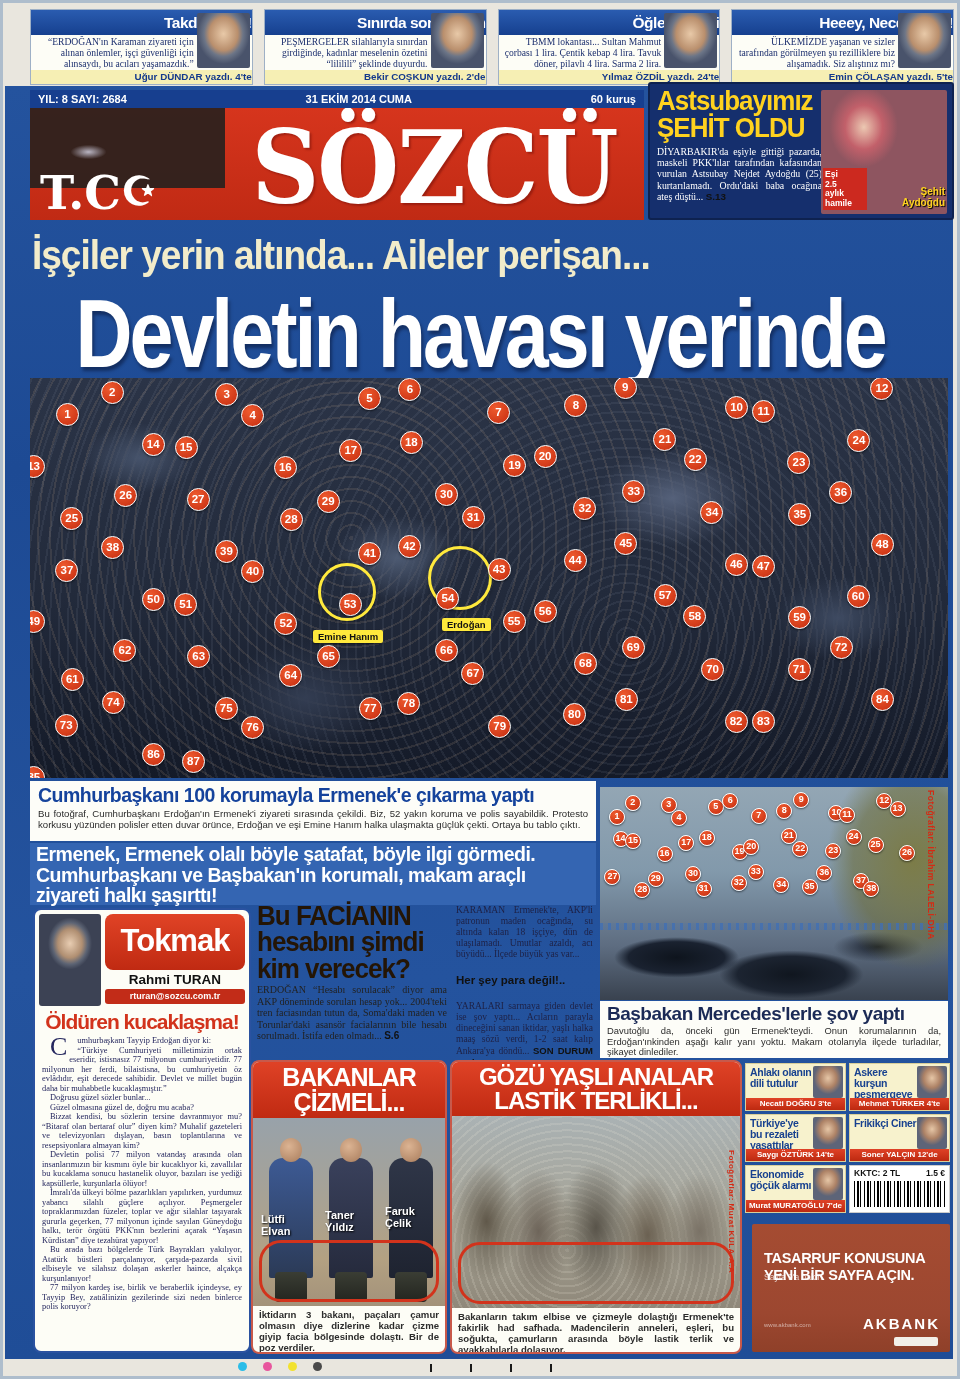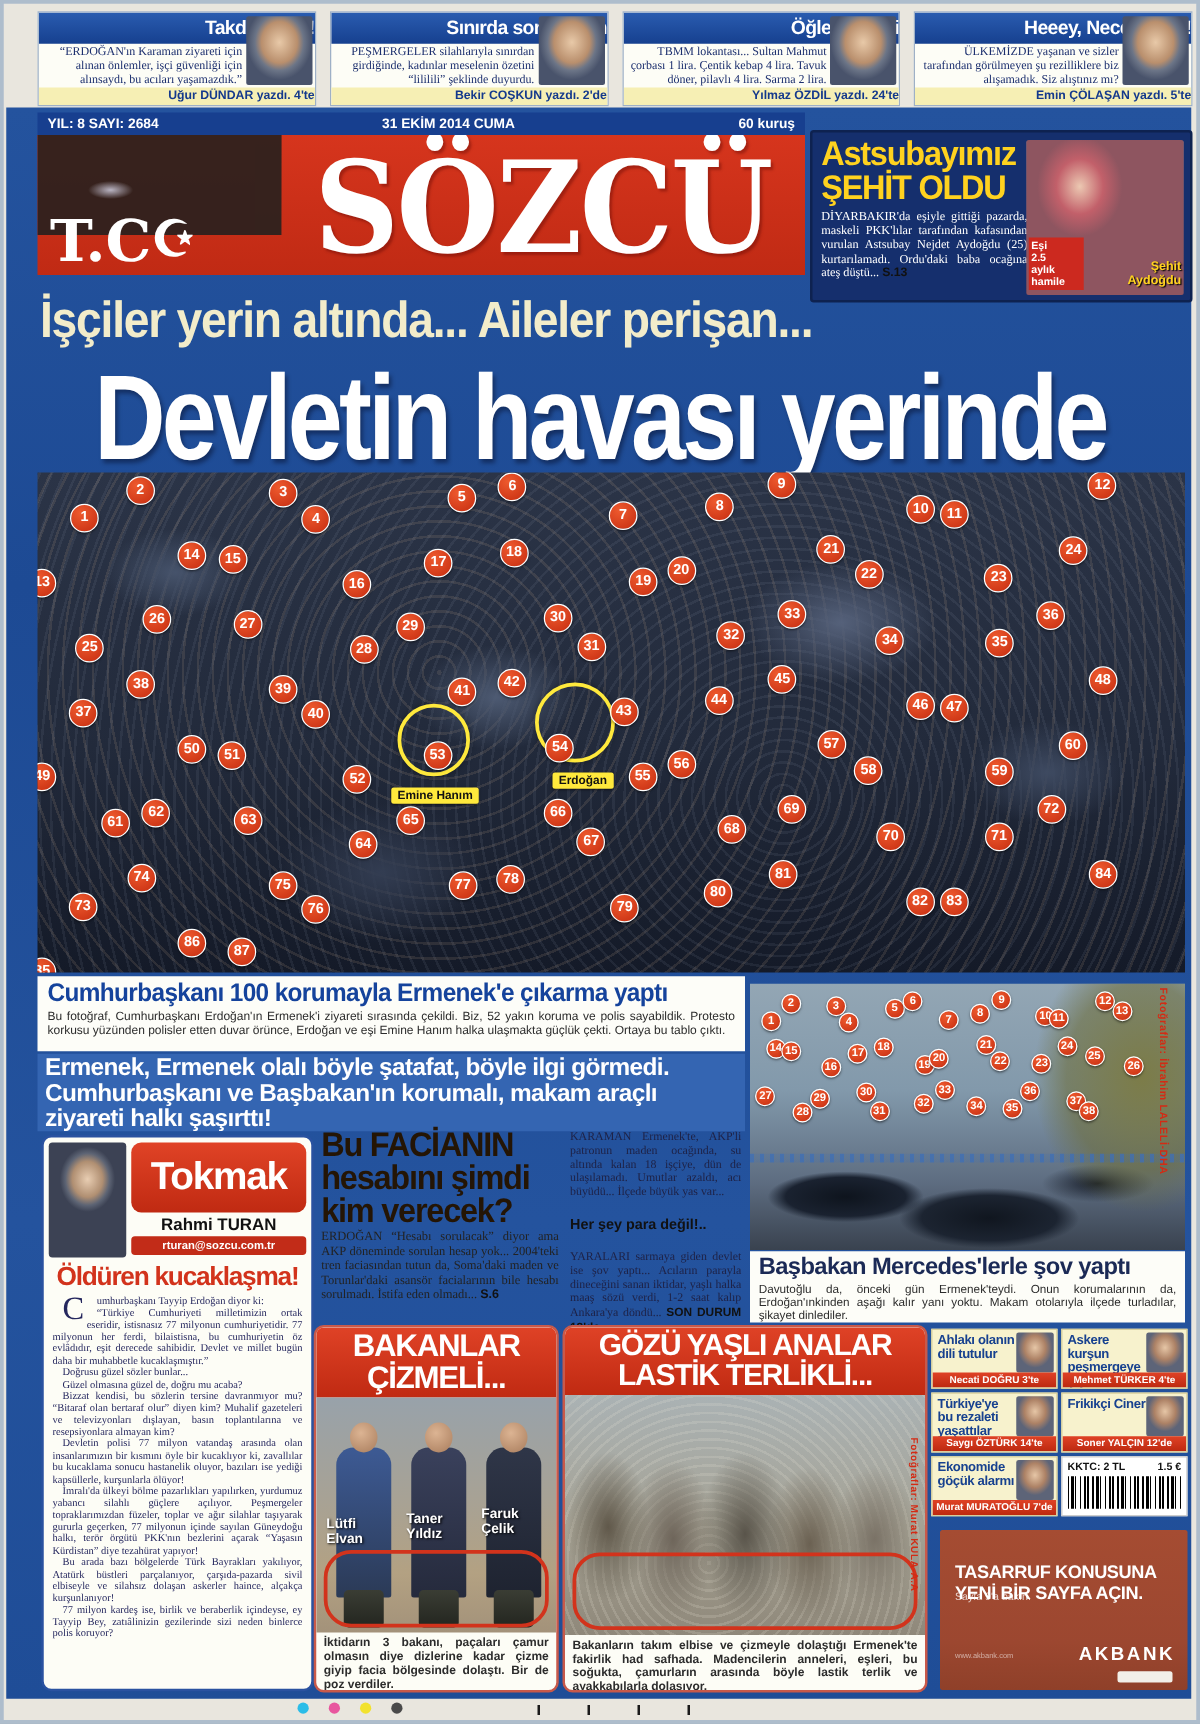--- a/index.html
+++ b/index.html
@@ -31,21 +31,21 @@
      background:radial-gradient(30px 12px at 30% 55%, #b8c4d6 0%, #26211e 60%),
                 radial-gradient(30px 12px at 72% 60%, #b8c4d6 0%, #26211e 60%),
                 linear-gradient(180deg,#2a211c 10%, rgba(60,35,25,0.1) 95%); opacity:.9; }
   #tc-mark { position:absolute; left:10px; bottom:2px; color:#fff; font-family:"DejaVu Serif", serif;
      font-weight:bold; font-size:46px; line-height:50px; }
   #tc-mark .crescent { font-size:40px; vertical-align:4px; }
   #logo { position:absolute; left:196px; top:2px; width:416px; height:116px; color:#fff;
      font-family:"DejaVu Serif", serif; font-weight:bold; font-size:94px; line-height:114px; text-align:center;
      letter-spacing:-2px; transform:scaleY(1.08); text-shadow:2px 2px 2px rgba(80,0,0,.35); }
 
-  #side-story { position:absolute; left:648px; top:104px; width:306px; height:138px; background:#152f6d;
+  #side-story { position:absolute; left:648px; top:82px; width:306px; height:138px; background:#152f6d;
      border:2px solid #0e2250; border-radius:3px; overflow:hidden; }
   .ss-title { position:absolute; left:7px; top:4px; width:170px; color:#ffd21f; font-weight:bold;
      font-size:26px; line-height:26px; white-space:pre-line; letter-spacing:-1px; transform:scaleY(1.05); }
   .ss-body { position:absolute; left:7px; top:62px; width:165px; color:#fff; font-family:"Liberation Serif", serif;
      font-size:9.8px; line-height:11.2px; text-align:justify; }
   .ss-body b { color:#fff; }
   .ss-photo { position:absolute; right:5px; top:6px; width:126px; height:124px; border-radius:2px;
      background:radial-gradient(34px 40px at 34% 30%, #ecc8b2 0%, #c2606a 55%, #8e5560 100%),
                 linear-gradient(180deg,#d9b0ab,#7c4a55); }
   .ss-label-left { position:absolute; left:2px; bottom:4px; width:44px; background:rgba(209,38,26,.92);
@@ -324,21 +324,21 @@
       <span class="num-circle big" style="left: 144.155px; top: 214.753px;">51</span>
       <span class="num-circle big" style="left: 244.495px; top: 233.996px;">52</span>
       <span class="num-circle big" style="left: 308.596px; top: 215.407px;">53</span>
       <span class="num-circle big" style="left: 370.422px; top: 209.233px; margin-left: 36px;">54</span>
       <span class="num-circle big" style="left: 472.62px; top: 232.162px;">55</span>
       <span class="num-circle big" style="left: 503.753px; top: 222.216px;">56</span>
       <span class="num-circle big" style="left: 623.61px; top: 206.28px;">57</span>
       <span class="num-circle big" style="left: 653.356px; top: 227.43px;">58</span>
       <span class="num-circle big" style="left: 758.074px; top: 228.496px;">59</span>
       <span class="num-circle big" style="left: 816.709px; top: 206.596px;">60</span>
-      <span class="num-circle big" style="left: 30.7905px; top: 269px; margin-left: 20px;">61</span>
+      <span class="num-circle big" style="left: 30.7905px; top: 290px;">61</span>
       <span class="num-circle big" style="left: 83.4724px; top: 261.439px;">62</span>
       <span class="num-circle big" style="left: 157.251px; top: 267.109px;">63</span>
       <span class="num-circle big" style="left: 249.155px; top: 286px;">64</span>
       <span class="num-circle big" style="left: 287.036px; top: 267.048px;">65</span>
       <span class="num-circle big" style="left: 404.929px; top: 261.481px;">66</span>
       <span class="num-circle big" style="left: 431.495px; top: 284.347px;">67</span>
       <span class="num-circle big" style="left: 543.954px; top: 273.838px;">68</span>
       <span class="num-circle big" style="left: 591.706px; top: 258.361px;">69</span>
       <span class="num-circle big" style="left: 671.112px; top: 279.751px;">70</span>
       <span class="num-circle big" style="left: 757.723px; top: 280.19px;">71</span>

